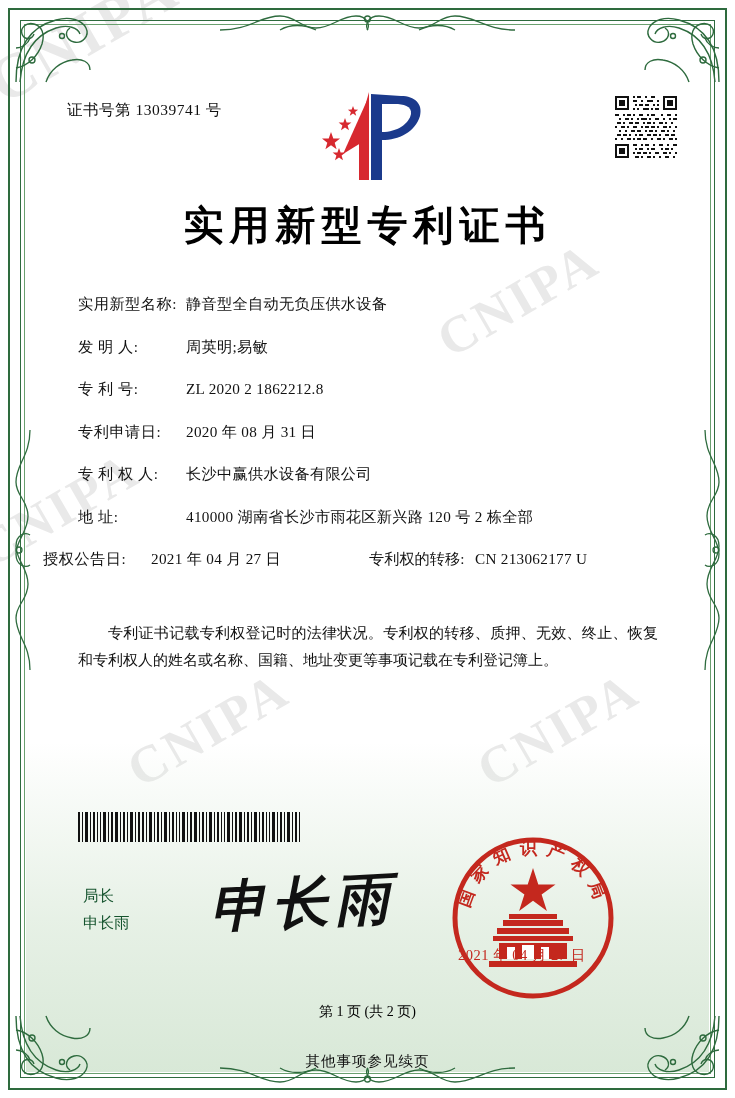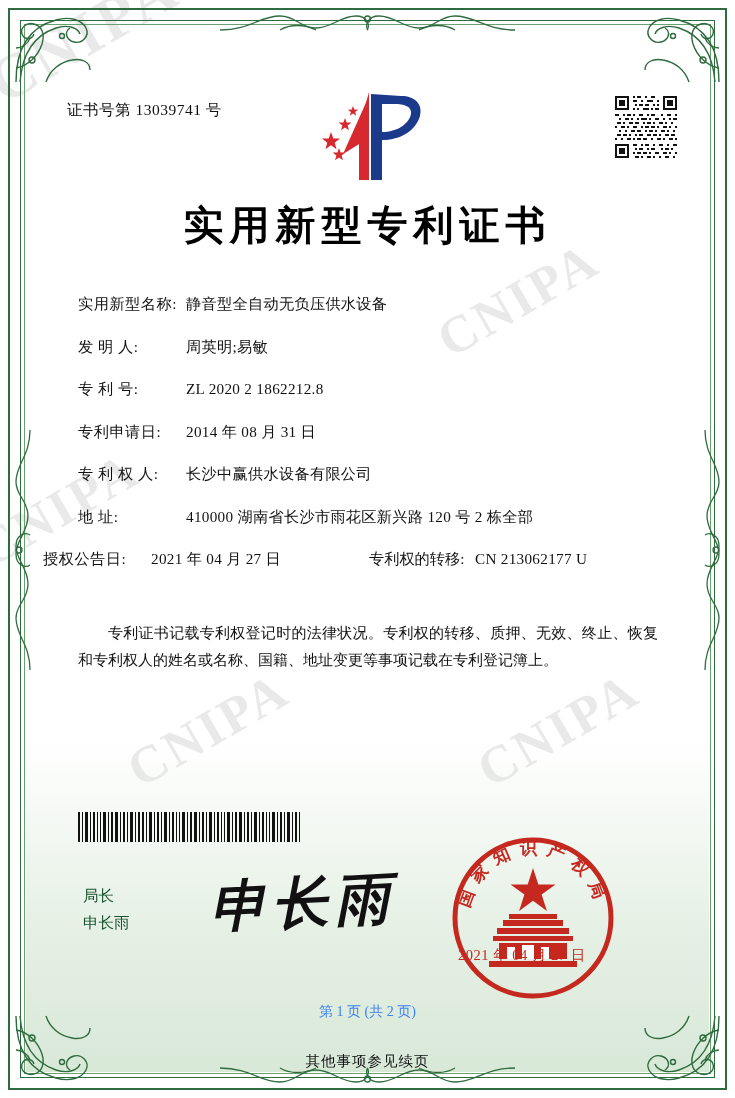--- a/index.html
+++ b/index.html
@@ -221,21 +221,21 @@
     letter-spacing: 0.5px;
     font-family: "Liberation Serif", serif;
   }
 
   .page-no {
     position: absolute;
     left: 0; right: 0;
     top: 1003px;
     text-align: center;
     font-size: 14px;
-    color: #3b82f6;
+    color: #000000;
   }
   .footnote {
     position: absolute;
     left: 0; right: 0;
     top: 1052px;
     text-align: center;
     font-size: 14.5px;
     color: #111;
     letter-spacing: 1px;
   }
@@ -503,21 +503,21 @@
       <div class="frow">
         <div class="flabel">发 明 人:</div>
         <div class="fvalue">周英明;易敏</div>
       </div>
       <div class="frow">
         <div class="flabel">专 利 号:</div>
         <div class="fvalue">ZL 2020 2 1862212.8</div>
       </div>
       <div class="frow">
         <div class="flabel">专利申请日:</div>
-        <div class="fvalue">2014 年 08 月 31 日</div>
+        <div class="fvalue">2020 年 08 月 31 日</div>
       </div>
       <div class="frow">
         <div class="flabel">专 利 权 人:</div>
         <div class="fvalue">长沙中赢供水设备有限公司</div>
       </div>
       <div class="frow">
         <div class="flabel">地 址:</div>
         <div class="fvalue">410000 湖南省长沙市雨花区新兴路 120 号 2 栋全部</div>
       </div>
       <div class="frow dual">

